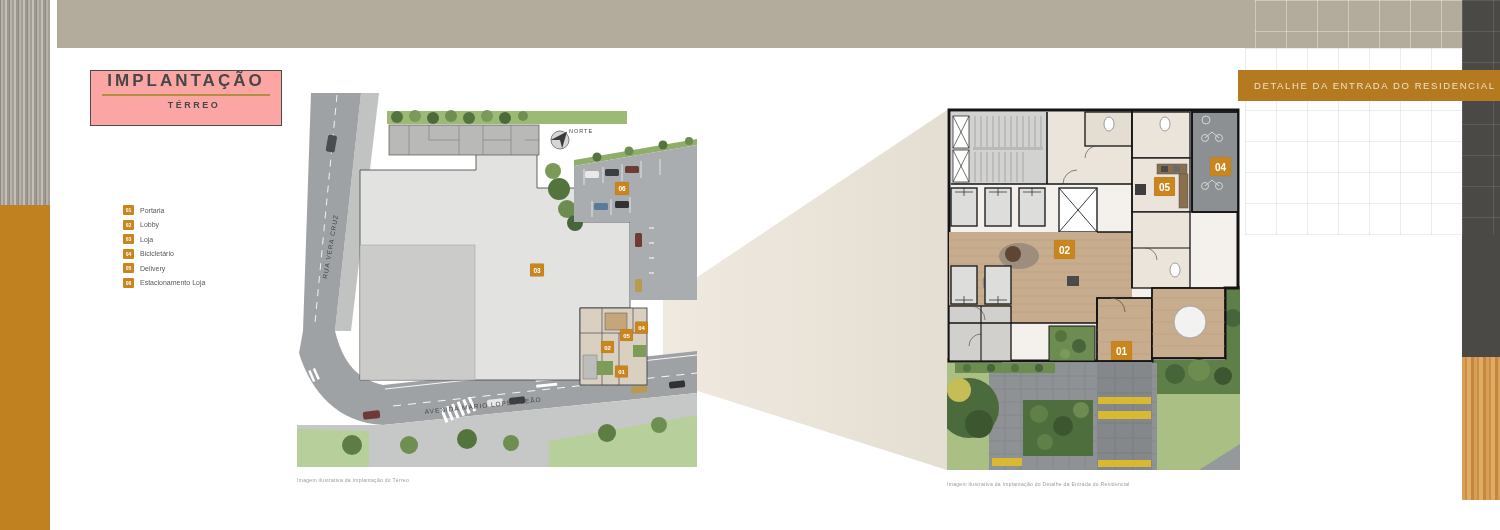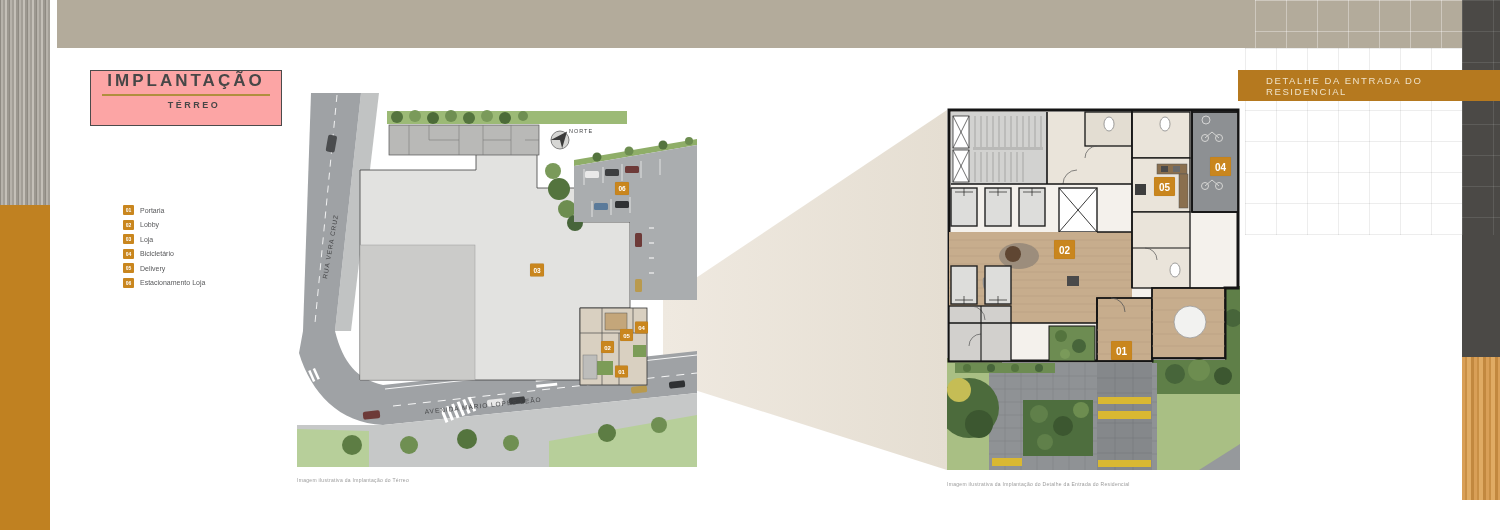--- a/index.html
+++ b/index.html
@@ -42,21 +42,21 @@
 
   
   .legend{position:absolute;left:123px;top:203px;}
   .legend-row{display:flex;align-items:center;height:14.5px;}
   .legend-key{width:11px;height:10px;background:#C9861E;border-radius:1px;color:#fff;
     font-size:5px;font-weight:bold;display:flex;align-items:center;justify-content:center;flex:0 0 11px;}
   .legend-label{font-size:7px;color:#58595b;margin-left:6px;white-space:nowrap;}
 
   
   .banner{position:absolute;left:1238px;top:70px;width:262px;height:31px;background:#B5791F;
-    display:flex;align-items:center;padding-left:28px;box-sizing:border-box;}
+    display:flex;align-items:center;padding-left:16px;box-sizing:border-box;}
   .banner-text{font-size:9.5px;letter-spacing:1.6px;color:#EFE2C8;}
 
   
   .wedge{position:absolute;left:640px;top:93px;width:307px;height:380px;}
   .site-plan{position:absolute;left:297px;top:93px;width:400px;height:374px;}
   .detail-plan{position:absolute;left:947px;top:108px;width:293px;height:362px;}
   .caption{position:absolute;font-size:5px;color:#9a9a9a;letter-spacing:.3px;}
   .caption-site{left:297px;top:477px;}
   .caption-detail{left:947px;top:481px;}
 

